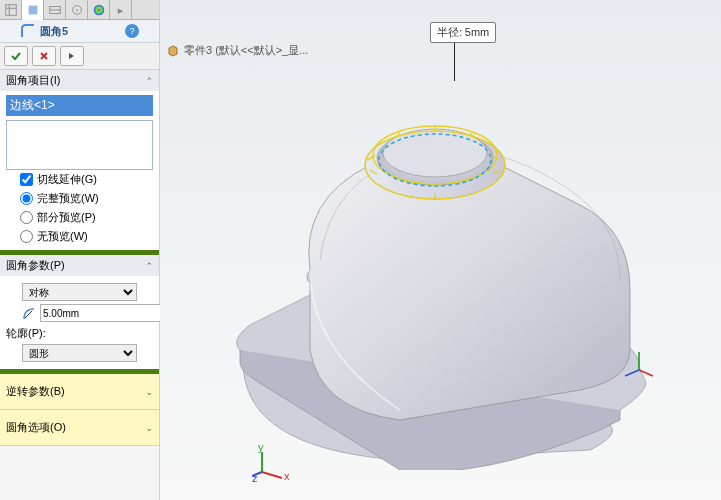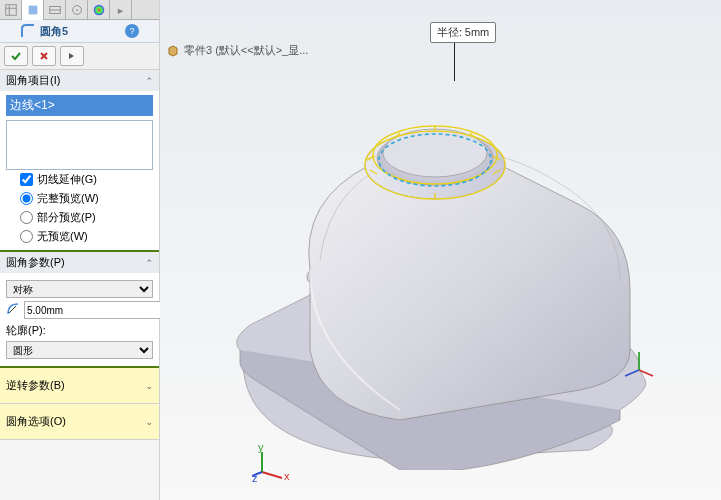--- a/index.html
+++ b/index.html
@@ -13,33 +13,33 @@
 .tab svg { width: 14px; height: 14px; }
 
 .feature-header { display: flex; align-items: center; padding: 3px 20px; background: #eef2f6; border-bottom: 1px solid #c8d0d8; }
 .feature-header .icon { width: 16px; height: 16px; margin-right: 4px; }
 .feature-header .title { font-weight: bold; color: #2a5a8a; }
 .feature-header .info { margin-left: auto; width: 14px; height: 14px; border-radius: 50%; background: #4a90d8; color: #fff; display: flex; align-items: center; justify-content: center; font-size: 9px; }
 
 .okrow { display: flex; padding: 3px 4px; gap: 4px; background: #f0f0f0; border-bottom: 1px solid #d0d0d0; }
 .okrow button { width: 24px; height: 20px; border: 1px solid #b0b0b0; background: #f8f8f8; border-radius: 2px; display: flex; align-items: center; justify-content: center; cursor: pointer; }
 
-.section { border-bottom: 2px solid #4d7c0f; }
+.section { border-bottom: 5px solid #4d7c0f; }
 .section-hdr { display: flex; align-items: center; padding: 3px 6px; background: #e8ecf0; cursor: pointer; }
 .section-hdr .chev { margin-left: auto; font-size: 9px; color: #666; }
 .section-body { padding: 4px 6px; background: #fff; }
 
 .sel-box { background: #4a8cd8; color: #fff; padding: 2px 4px; margin-bottom: 4px; font-size: 12px; }
 .blank-list { height: 50px; background: #fff; border: 1px solid #a0b8d0; }
 
 .check-row { display: flex; align-items: center; padding: 2px 14px; gap: 4px; }
 .check-row input { margin: 0; }
 .radio-row { display: flex; align-items: center; padding: 2px 14px; gap: 4px; }
 
-.param-row { display: flex; align-items: flex-start; gap: 4px; margin: 3px 0; }
+.param-row { display: flex; align-items: flex-end; gap: 4px; margin: 3px 16px; }
 .param-row .ricon { width: 16px; height: 16px; display: flex; align-items: center; justify-content: center; }
 .param-row select, .param-row input[type=text] { flex: 1; height: 18px; border: 1px solid #b0b0b0; font-size: 10px; padding: 0 2px; }
 .spin { display: flex; flex-direction: column; }
 .spin button { width: 14px; height: 9px; border: 1px solid #b0b0b0; background: #f0f0f0; font-size: 6px; line-height: 1; padding: 0; }
 
 .sec-collapsed { display: flex; align-items: center; padding: 10px 6px; background: #fef9c3; border-bottom: 1px solid #d0d0d0; cursor: pointer; }
 .sec-collapsed .chev { margin-left: auto; font-size: 9px; color: #666; }
 
 
 .viewport { flex: 1; position: relative; background: linear-gradient(#e8ecf0, #f8f8f8); }

